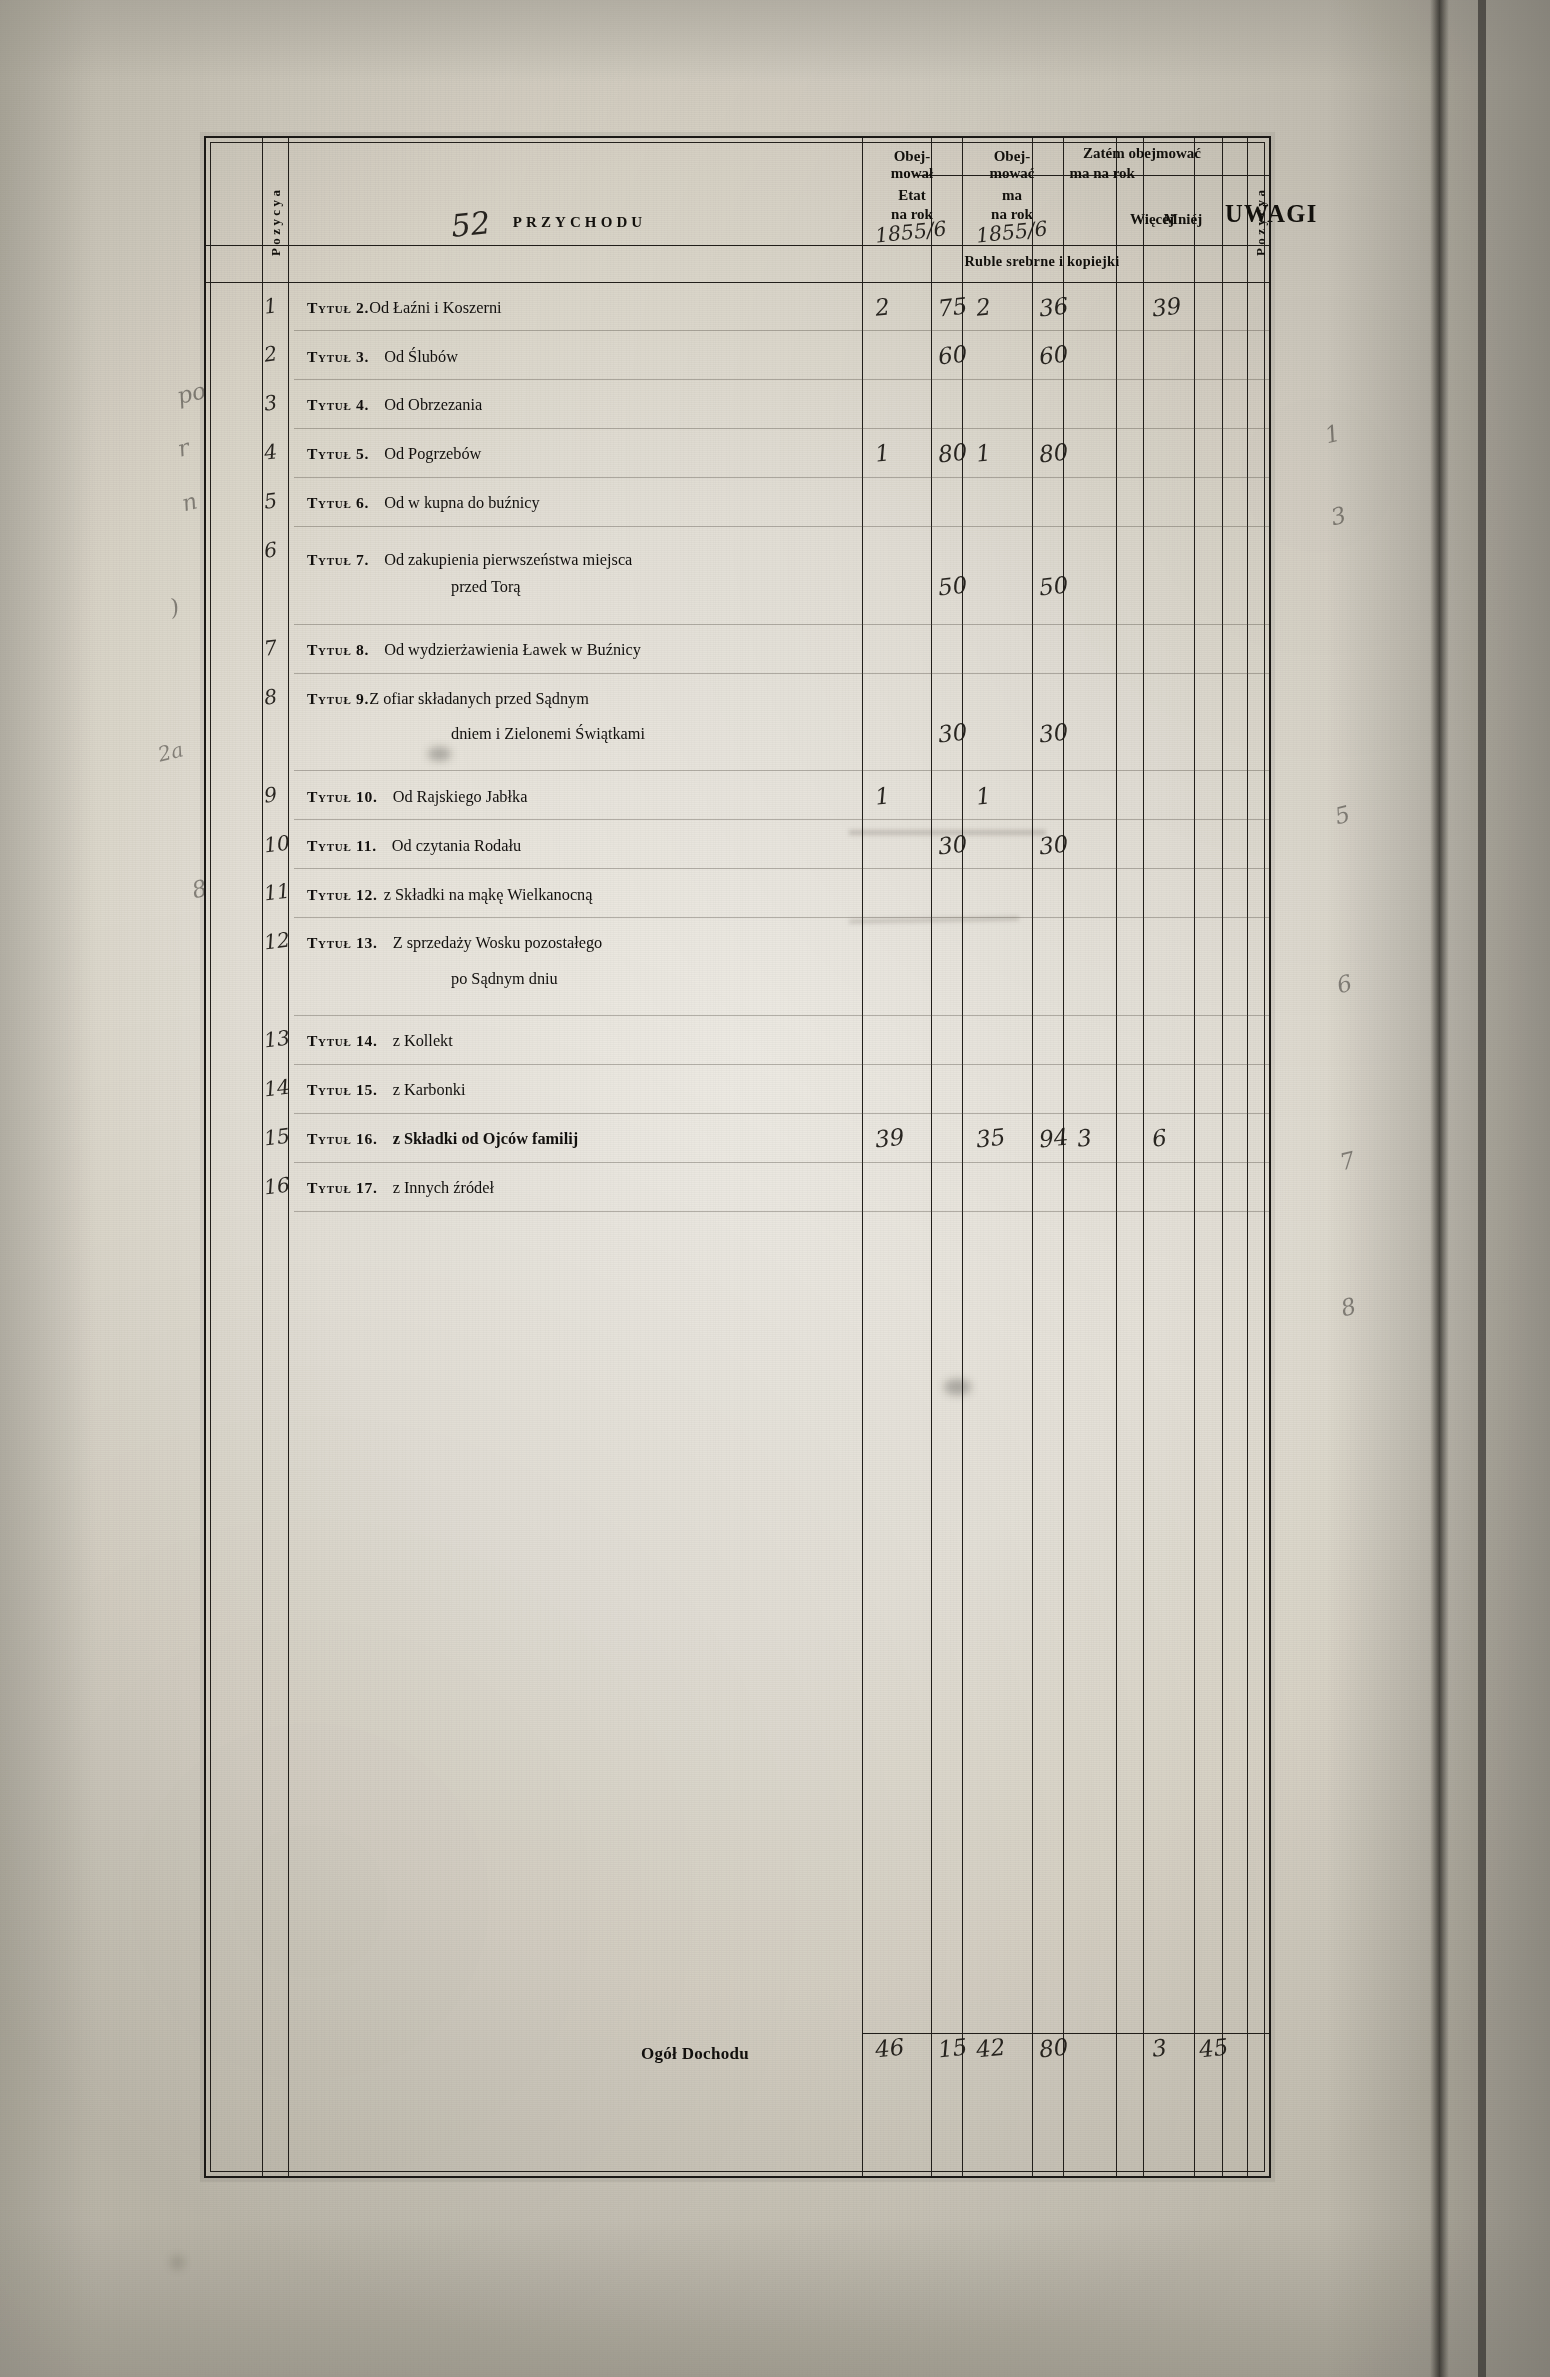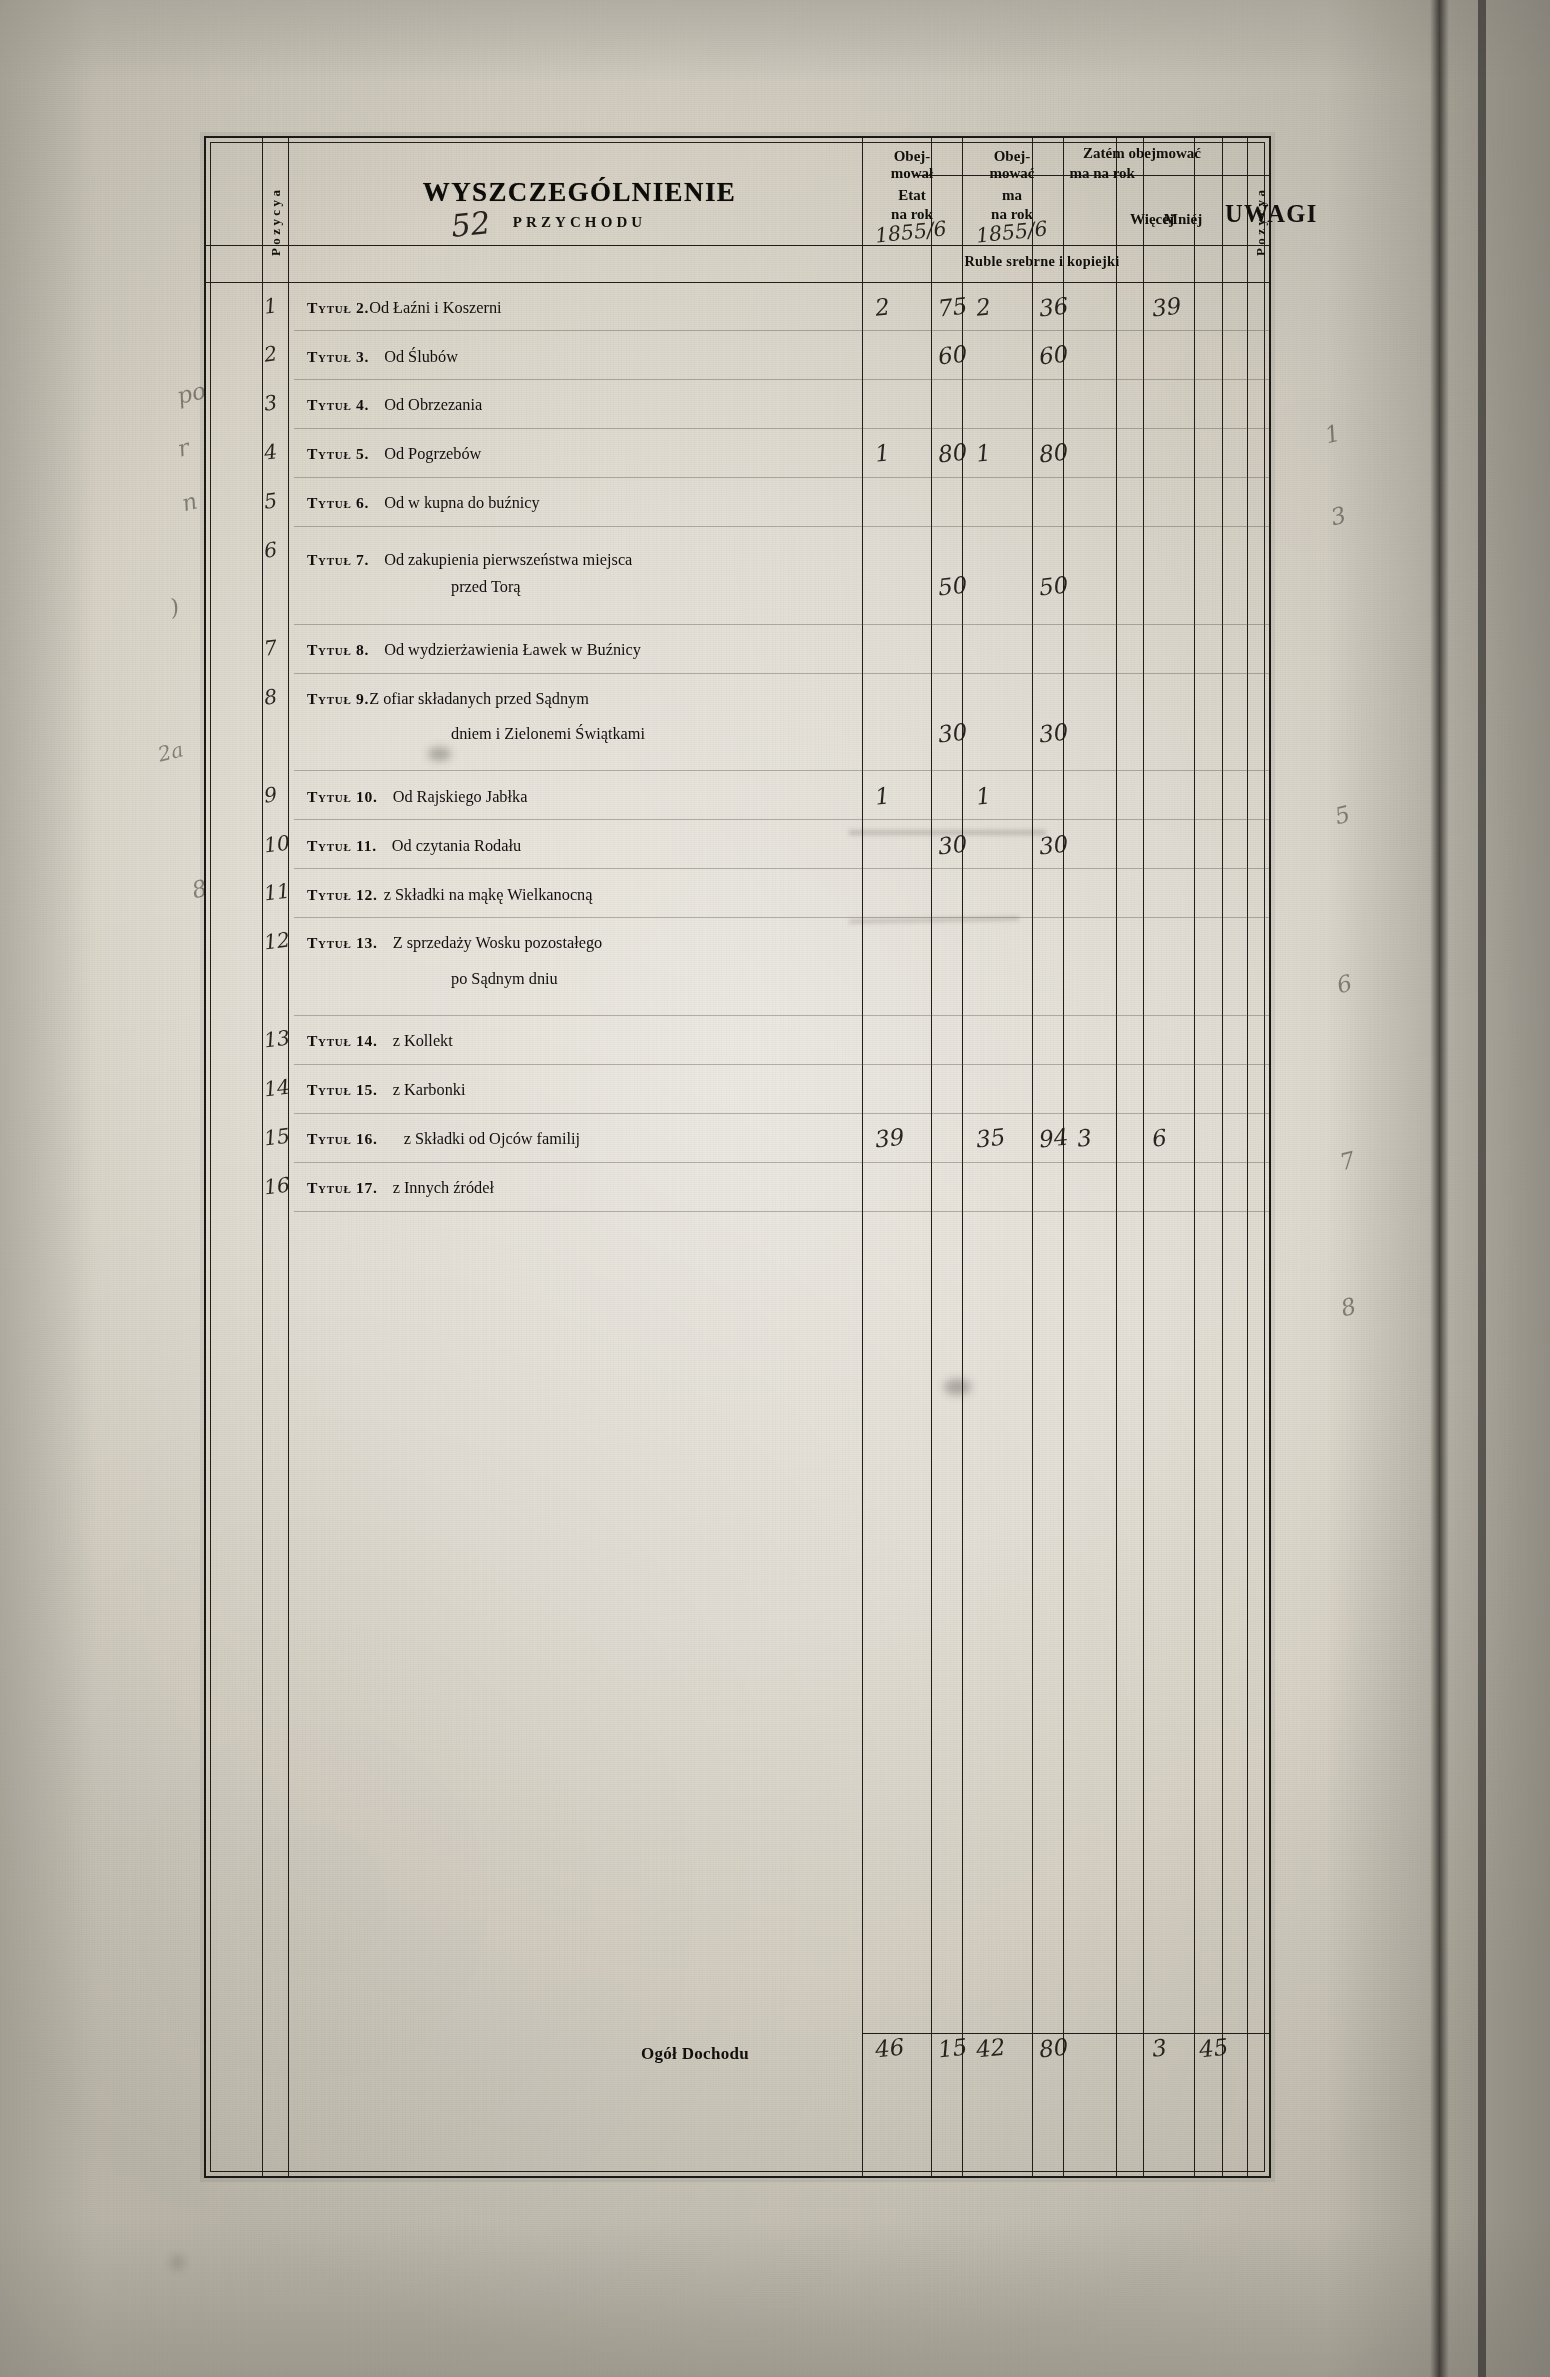--- a/index.html
+++ b/index.html
@@ -141,21 +141,20 @@
     <div class="v thin" style="left:988px;"></div>
     <div class="v" style="left:1016px;"></div>
     <div class="v" style="left:1041px;"></div>
 
     <div class="h" style="top:37px;width:355px;left:708px;"></div>
     <div class="h" style="top:107px;"></div>
     <div class="h thin" style="top:144px;"></div>
 
     <div class="hdr vert" style="left:58px;top:19px;width:24.5px;height:129px;display:flex;align-items:center;justify-content:center;">Pozycya</div>
 
-    <div class="hdr title-main" style="left:95px;top:39px;width:557px;">WYSZCZEGÓLNIENIE</div>
     <div class="hdr title-sub" style="left:95px;top:76px;width:557px;">PRZYCHODU</div>
     <div class="hw big" style="left:245px;top:68px;">52</div>
 
     <div class="hdr hdr-small" style="left:657px;top:9.5px;width:98px;">Obej-</div>
     <div class="hdr hdr-small" style="left:657px;top:27px;width:98px;">mował</div>
     <div class="hdr hdr-small" style="left:657px;top:49px;width:98px;">Etat</div>
     <div class="hdr hdr-small" style="left:657px;top:68px;width:98px;">na rok</div>
     <div class="hw num" style="left:669px;top:82px;font-size:20.4px;">1855/6</div>
 
     <div class="hdr hdr-small" style="left:757px;top:9.5px;width:98px;">Obej-</div>
@@ -234,21 +233,21 @@
         <div class="tytul" style="left: 101px; top: 795px;"><span class="tt">Tytuł 13.</span><span style="margin-left: 15px;">Z sprzedaży Wosku pozostałego</span></div>
         <div class="cont" style="left: 245px; top: 831px;">po Sądnym dniu</div>
         <div class="rowline" style="left: 88px; right: 0px; top: 877px; opacity: 0.35;"></div>
         <div class="hw idx" style="left: 58px; top: 889px;">13</div>
         <div class="tytul" style="left: 101px; top: 893px;"><span class="tt">Tytuł 14.</span><span style="margin-left: 15px;">z Kollekt</span></div>
         <div class="rowline" style="left: 88px; right: 0px; top: 926px; opacity: 0.35;"></div>
         <div class="hw idx" style="left: 58px; top: 938px;">14</div>
         <div class="tytul" style="left: 101px; top: 942px;"><span class="tt">Tytuł 15.</span><span style="margin-left: 15px;">z Karbonki</span></div>
         <div class="rowline" style="left: 88px; right: 0px; top: 975px; opacity: 0.35;"></div>
         <div class="hw idx" style="left: 58px; top: 987px;">15</div>
-        <div class="tytul" style="left: 101px; top: 991px;"><span class="tt">Tytuł 16.</span><span style="margin-left: 26px;">z Składki od Ojców familij</span></div>
+        <div class="tytul" style="left: 101px; top: 991px;"><span class="tt">Tytuł 16.</span><span style="margin-left: 15px; font-weight: bold;">z Składki od Ojców familij</span></div>
         <div class="hw num" style="left: 669px; top: 987px;">39</div>
         <div class="hw num" style="left: 770px; top: 987px;">35</div>
         <div class="hw num" style="left: 833px; top: 987px;">94</div>
         <div class="hw num" style="left: 871px; top: 987px;">3</div>
         <div class="hw num" style="left: 946px; top: 987px;">6</div>
         <div class="rowline" style="left: 88px; right: 0px; top: 1024px; opacity: 0.35;"></div>
         <div class="hw idx" style="left: 58px; top: 1036px;">16</div>
         <div class="tytul" style="left: 101px; top: 1040px;"><span class="tt">Tytuł 17.</span><span style="margin-left: 15px;">z Innych źródeł</span></div>
         <div class="rowline" style="left: 88px; right: 0px; top: 1073px; opacity: 0.35;"></div>
       </div>

